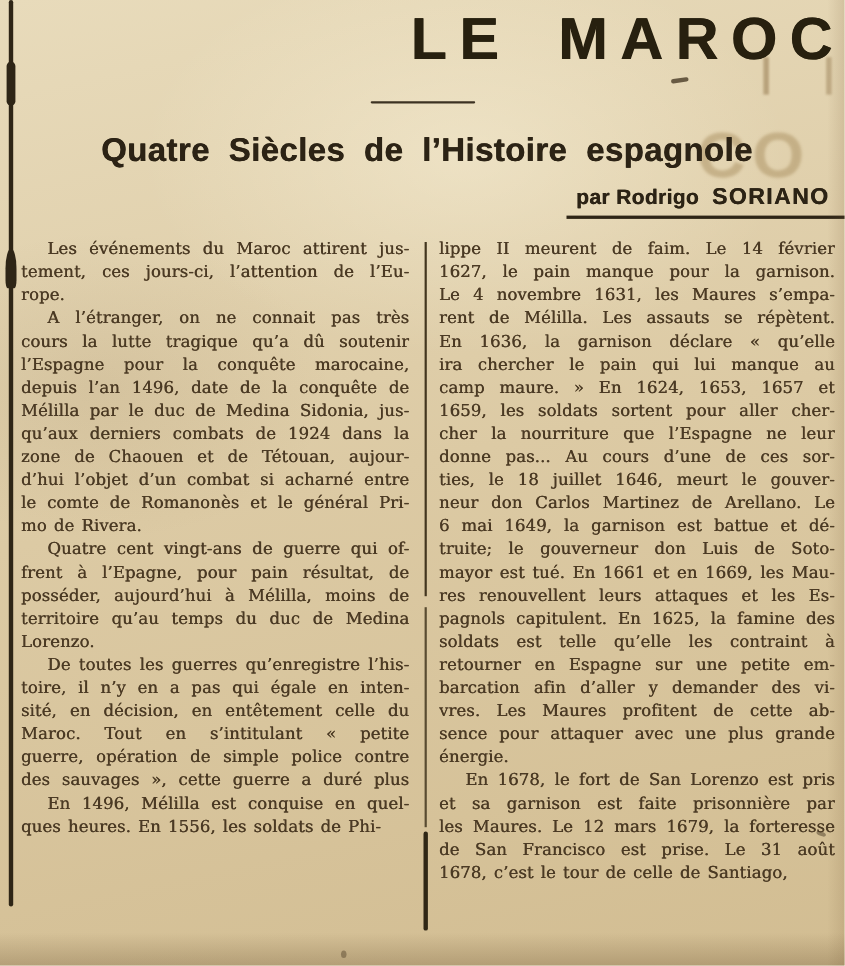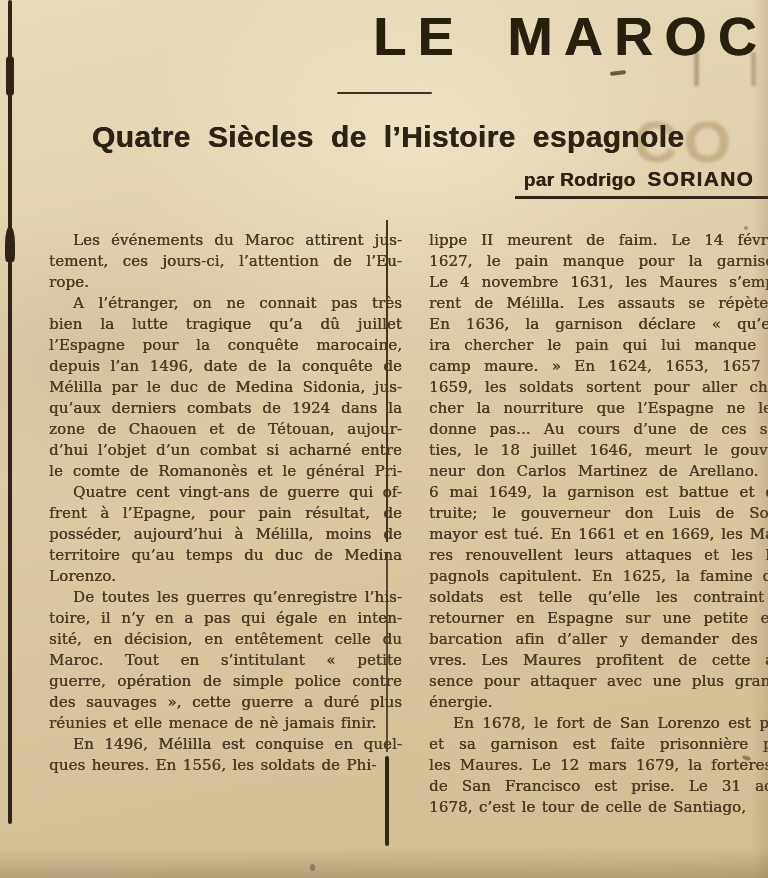--- a/index.html
+++ b/index.html
@@ -49,24 +49,23 @@
   }
   .byline{
     position:absolute;top:167px;right:14px;
     font-family:"Liberation Sans", sans-serif;font-weight:bold;color:#2c2315;
     font-size:19px;line-height:24px;letter-spacing:.02em;text-shadow:.4px 0 0 currentColor;
   }
   .byline .author{font-size:21px;letter-spacing:.06em;margin-left:6px;}
   .byline-rule{position:absolute;left:515px;top:196px;width:253px;height:3px;background:var(--rule);}
   
   .col{
-    position:absolute;top:230px;width:353px;color:var(--ink);
+    position:absolute;top:216px;width:353px;color:var(--ink);
     font-size:15px;line-height:21px;letter-spacing:.1px;
     text-shadow:.35px 0 0 currentColor;
-    margin-left:30px;
   }
   .col-left{left:19px;}
   .col-right{left:399px;width:360px;}
   .para{margin:0;}
   .line{height:21px;overflow:hidden;text-align:justify;text-align-last:justify;word-spacing:1.5px;}
   .line.last{text-align-last:left;}
   .para .line:first-child{text-indent:24px;}
   .para.no-indent .line:first-child{text-indent:0;}
   
   .divider{position:absolute;left:386px;background:#43361f;}
@@ -100,44 +99,44 @@
   <div class="byline-rule"></div>
 
   <div class="col col-left">
       <div class="para">
         <div class="line">Les événements du Maroc attirent jus-</div>
         <div class="line">tement, ces jours-ci, l’attention de l’Eu-</div>
         <div class="line last">rope.</div>
       </div>
       <div class="para">
         <div class="line">A l’étranger, on ne connait pas très</div>
-        <div class="line">bien la lutte tragique qu’a dû juillet</div>
+        <div class="line">cours la lutte tragique qu’a dû soutenir</div>
         <div class="line">l’Espagne pour la conquête marocaine,</div>
         <div class="line">depuis l’an 1496, date de la conquête de</div>
         <div class="line">Mélilla par le duc de Medina Sidonia, jus-</div>
         <div class="line">qu’aux derniers combats de 1924 dans la</div>
         <div class="line">zone de Chaouen et de Tétouan, aujour-</div>
         <div class="line">d’hui l’objet d’un combat si acharné entre</div>
         <div class="line">le comte de Romanonès et le général Pri-</div>
+        <div class="line last">mo de Rivera.</div>
       </div>
       <div class="para">
         <div class="line">Quatre cent vingt-ans de guerre qui of-</div>
         <div class="line">frent à l’Epagne, pour pain résultat, de</div>
         <div class="line">posséder, aujourd’hui à Mélilla, moins de</div>
         <div class="line">territoire qu’au temps du duc de Medina</div>
         <div class="line last">Lorenzo.</div>
       </div>
       <div class="para">
         <div class="line">De toutes les guerres qu’enregistre l’his-</div>
         <div class="line">toire, il n’y en a pas qui égale en inten-</div>
         <div class="line">sité, en décision, en entêtement celle du</div>
         <div class="line">Maroc. Tout en s’intitulant « petite</div>
         <div class="line">guerre, opération de simple police contre</div>
         <div class="line">des sauvages », cette guerre a duré plus</div>
-        <div class="line last">réunies et elle menace de nè jamais finir.</div>
       </div>
       <div class="para">
         <div class="line">En 1496, Mélilla est conquise en quel-</div>
         <div class="line last">ques heures. En 1556, les soldats de Phi-</div>
       </div>
     </div>
   <div class="divider div-a"></div>
   <div class="divider div-b"></div>
   <div class="divider div-c"></div>
   <div class="col col-right">

